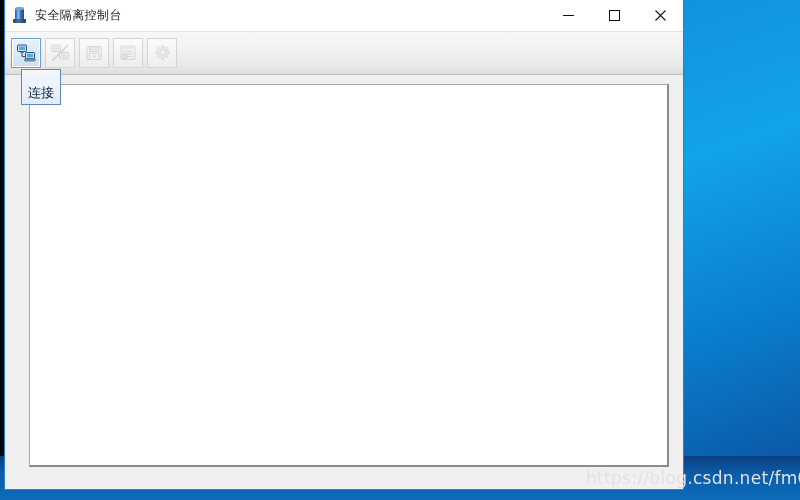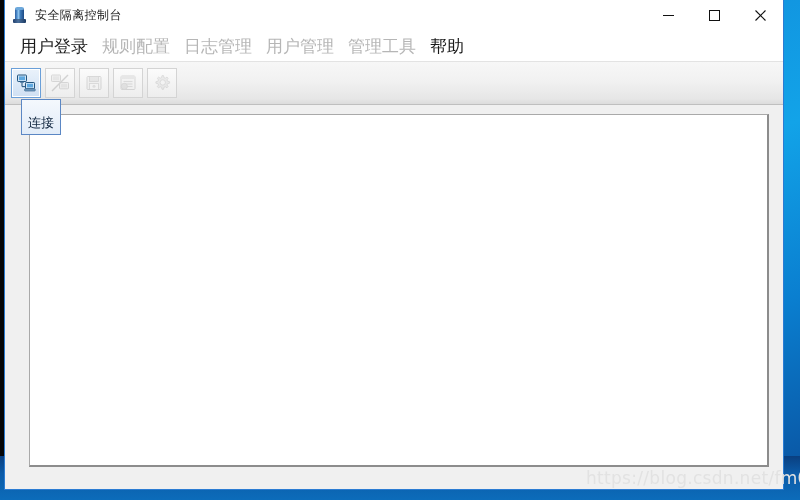--- a/index.html
+++ b/index.html
@@ -30,21 +30,21 @@
     left: 0; top: 456px;
     width: 800px; height: 44px;
     background: linear-gradient(180deg, #0a3f80 0%, #0b5ba8 40%, #0c6cba 100%);
   }
 
   
   #window {
     position: absolute;
     left: 4px;
     top: 0px;
-    width: 780px;
+    width: 680px;
     height: 490px;
     background: #5eead4;
     border: 1px solid #2b7cd3;
     border-top: none;
     box-sizing: border-box;
     display: flex;
     flex-direction: column;
   }
 
   
@@ -240,28 +240,20 @@
       </div>
       <div class="win-ctl">
         <svg width="13" height="13" viewBox="0 0 13 13" aria-hidden="true">
           <line x1="1.5" y1="1.5" x2="11.5" y2="11.5" stroke="#111" stroke-width="1.1"></line>
           <line x1="11.5" y1="1.5" x2="1.5" y2="11.5" stroke="#111" stroke-width="1.1"></line>
         </svg>
       </div>
     </div>
   </div>
 
-  <div id="menubar">
-    <div class="menu-item enabled">用户登录</div>
-    <div class="menu-item disabled">规则配置</div>
-    <div class="menu-item disabled">日志管理</div>
-    <div class="menu-item disabled">用户管理</div>
-    <div class="menu-item disabled">管理工具</div>
-    <div class="menu-item enabled">帮助</div>
-  </div>
 
   <div id="toolbar">
 
     <div class="tool-btn active">
       <span>
         <svg width="20" height="20" viewBox="0 0 20 20" aria-hidden="true">
           <rect x="1.5" y="2" width="9" height="6.5" rx="0.7" fill="#cfe4f6" stroke="#23557f" stroke-width="1"></rect>
           <rect x="3" y="3.4" width="6" height="3.7" fill="#5ea8e0"></rect>
           <rect x="4.2" y="8.5" width="3.6" height="1.3" fill="#3d6d97"></rect>
           <rect x="9.5" y="9.5" width="9" height="6.3" rx="0.7" fill="#cfe4f6" stroke="#23557f" stroke-width="1"></rect>

